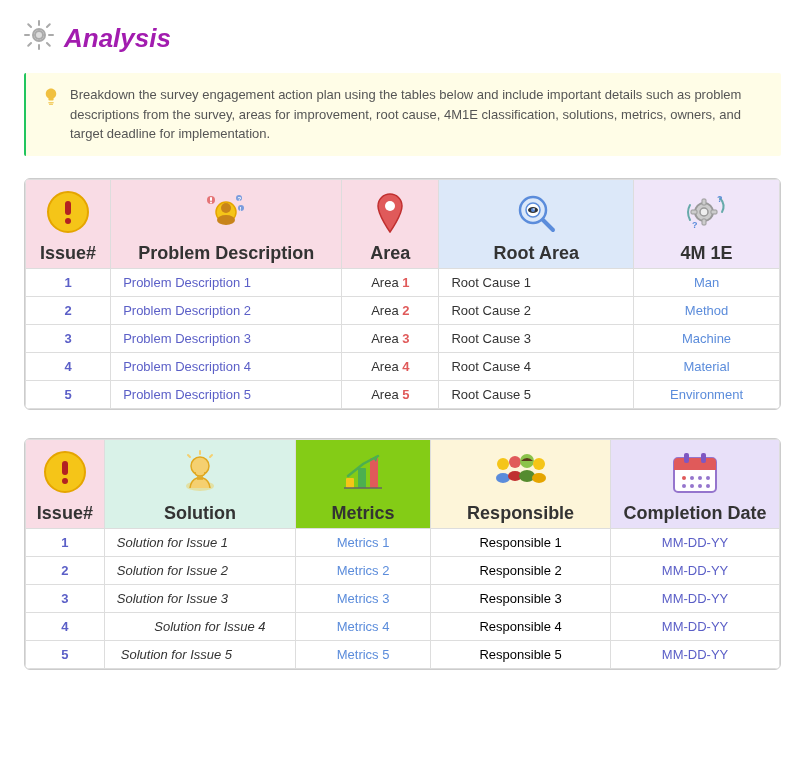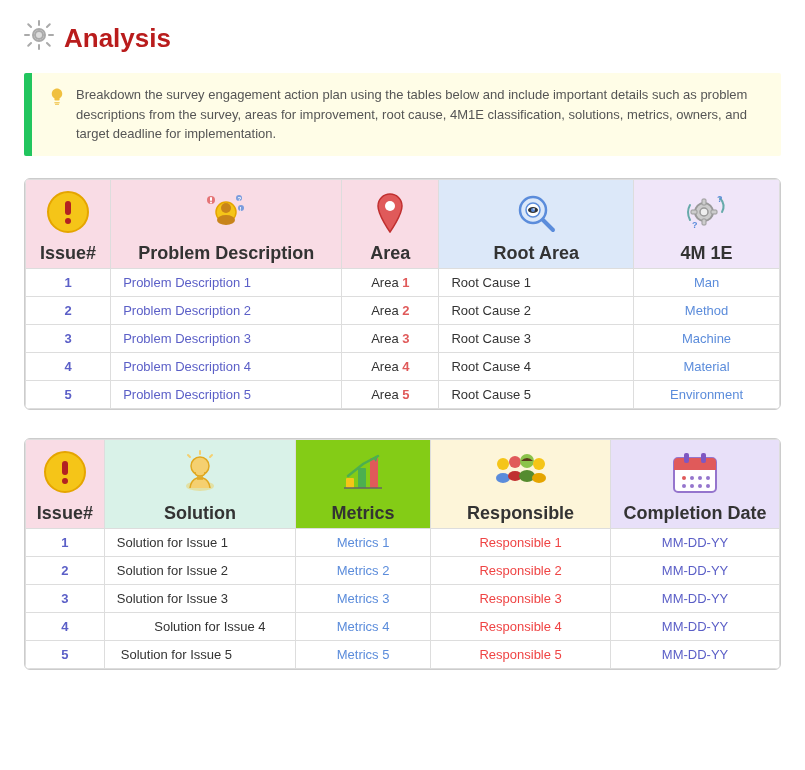--- a/index.html
+++ b/index.html
@@ -14,30 +14,31 @@
     .page-header {
       display: flex;
       align-items: center;
       gap: 10px;
       margin-bottom: 16px;
     }
 
     .page-title {
       font-size: 26px;
       font-weight: 700;
-      color: #b91c1c;
+      color: #a21caf;
+      font-style: italic;
     }
 
     .gear-icon {
       font-size: 26px;
       color: #999;
     }
 
     .info-box {
-      border-left: 8px solid #22c55e;
+      border-left: 2px solid #22c55e;
       background: #fffde7;
       padding: 12px 16px;
       margin-bottom: 22px;
       display: flex;
       gap: 10px;
       align-items: flex-start;
       border-radius: 2px;
     }
 
     .info-box-icon {
@@ -108,23 +109,23 @@
       font-size: 13px;
     }
 
     .issue-num { color: #5b5fc7; font-weight: 600; }
     .problem-text { color: #5b5fc7; }
     .area-text { color: #333; }
     .area-num { color: #e05a5a; font-weight: 600; }
     .rootcause-text { color: #333; }
     .fourm-text { color: #5b8cdb; }
 
-    .solution-text { color: #333; }
+    .solution-text { color: #333; font-style: italic; }
     .metrics-text { color: #5b8cdb; font-weight: 500; }
-    .responsible-text { color: #ef4444; }
+    .responsible-text { color: #000000; }
     .completion-text { color: #5b5fc7; font-weight: 500; }
   </style>
 </head>
 <body>
 
 <div class="page-header">
   <span class="gear-icon">
     <svg width="30" height="30" viewBox="0 0 30 30" fill="none" xmlns="http://www.w3.org/2000/svg">
       <circle cx="15" cy="15" r="4" stroke="#aaa" stroke-width="2" fill="#ddd"></circle>
       <path d="M15 1v4M15 25v4M1 15h4M25 15h4M4.22 4.22l2.83 2.83M22.95 22.95l2.83 2.83M4.22 25.78l2.83-2.83M22.95 7.05l2.83-2.83" stroke="#aaa" stroke-width="2" stroke-linecap="round"></path>

